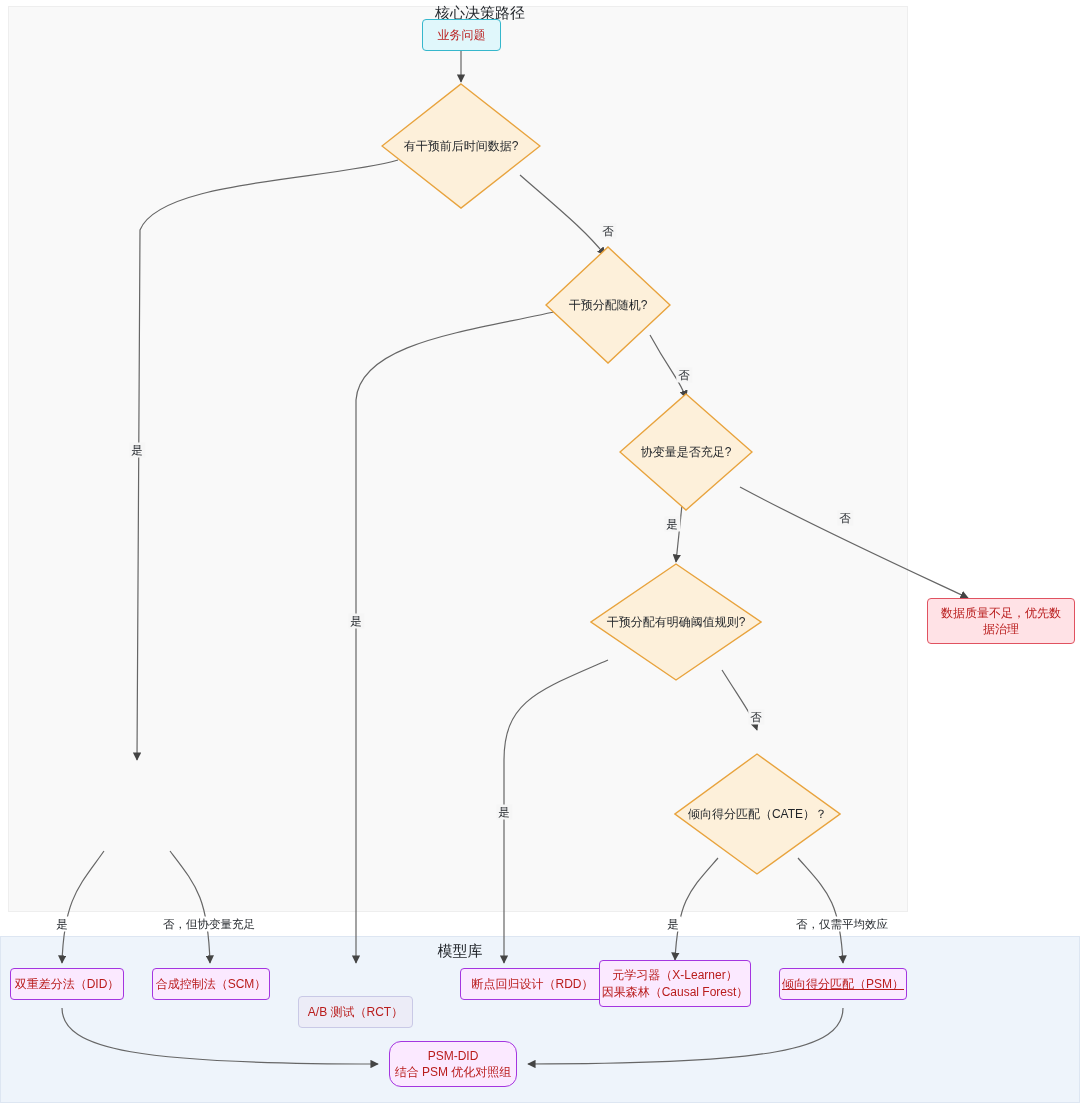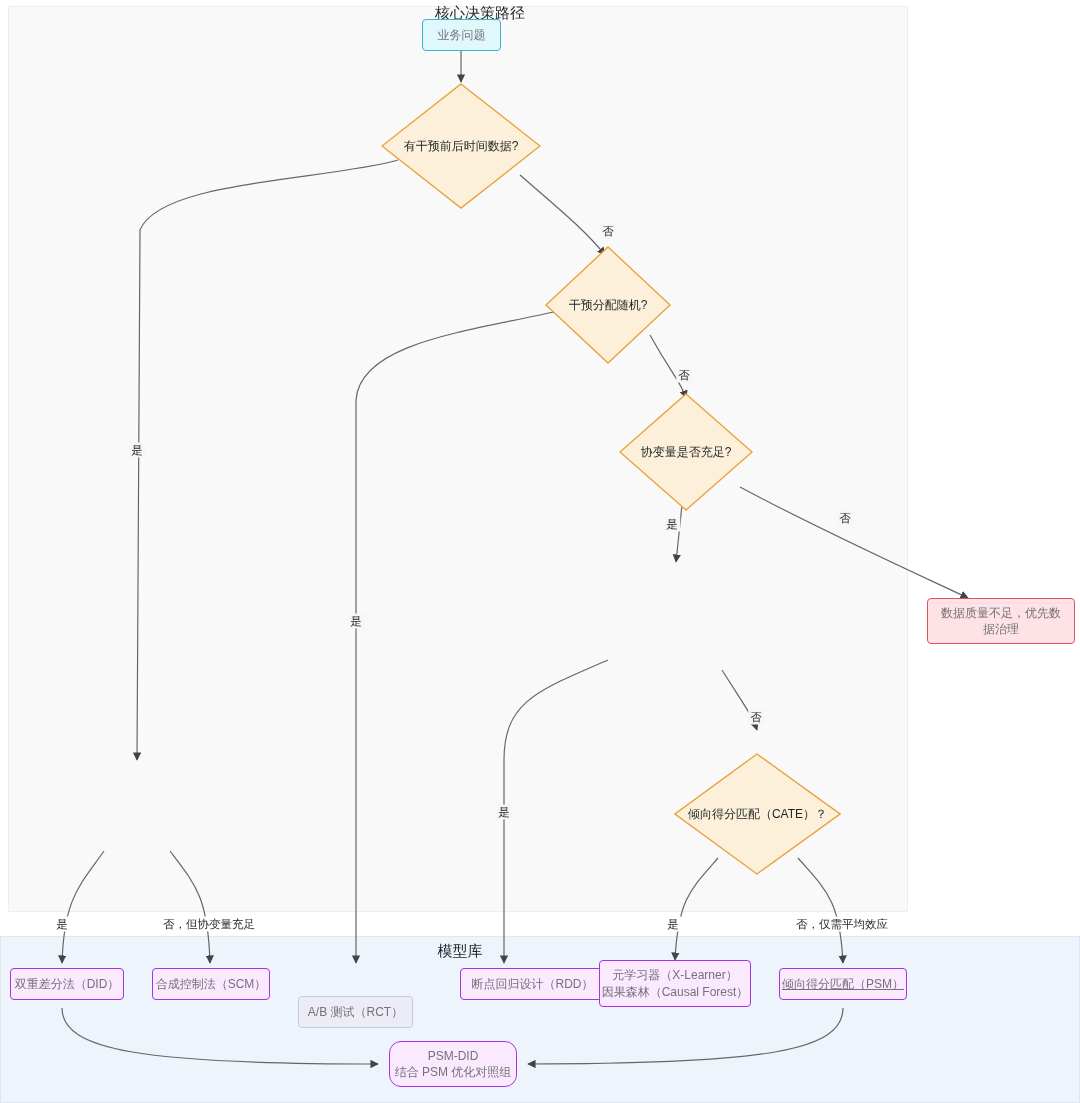--- a/index.html
+++ b/index.html
@@ -23,21 +23,21 @@
     height: 1103px;
   }
   .node {
     position: absolute;
     box-sizing: border-box;
     display: flex;
     align-items: center;
     justify-content: center;
     text-align: center;
     line-height: 1.35;
-    color: #737373;
+    color: #b91c1c;
     font-size: 12px;
     white-space: nowrap;
   }
   
   .rect {
     border-radius: 4px;
     border: 1px solid #999;
     background: #fff;
     padding: 6px 10px;
   }
@@ -183,20 +183,26 @@
     <span class="diamond-label">干预分配随机?</span>
   </div>
 
   <div class="diamond-wrap" style="left:619px; top:393px; width:134px; height:118px;">
     <svg class="diamond-shape" viewBox="0 0 134 118" preserveAspectRatio="none">
       <polygon points="67,1 133,59 67,117 1,59" fill="#fdf0da" stroke="#e8a33d" stroke-width="1.4"></polygon>
     </svg>
     <span class="diamond-label">协变量是否充足?</span>
   </div>
 
+  <div class="diamond-wrap" style="left:590px; top:563px; width:172px; height:118px;">
+    <svg class="diamond-shape" viewBox="0 0 172 118" preserveAspectRatio="none">
+      <polygon points="86,1 171,59 86,117 1,59" fill="#fdf0da" stroke="#e8a33d" stroke-width="1.4"></polygon>
+    </svg>
+    <span class="diamond-label">干预分配有明确阈值规则?</span>
+  </div>
 
   <div class="diamond-wrap" style="left:674px; top:753px; width:167px; height:122px;">
     <svg class="diamond-shape" viewBox="0 0 167 122" preserveAspectRatio="none">
       <polygon points="83,1 166,61 83,121 1,61" fill="#fdf0da" stroke="#e8a33d" stroke-width="1.4"></polygon>
     </svg>
     <span class="diamond-label">倾向得分匹配（CATE）？</span>
   </div>
 
 
   <div class="node rect danger" style="left:927px; top:598px; width:148px; height:46px;">

